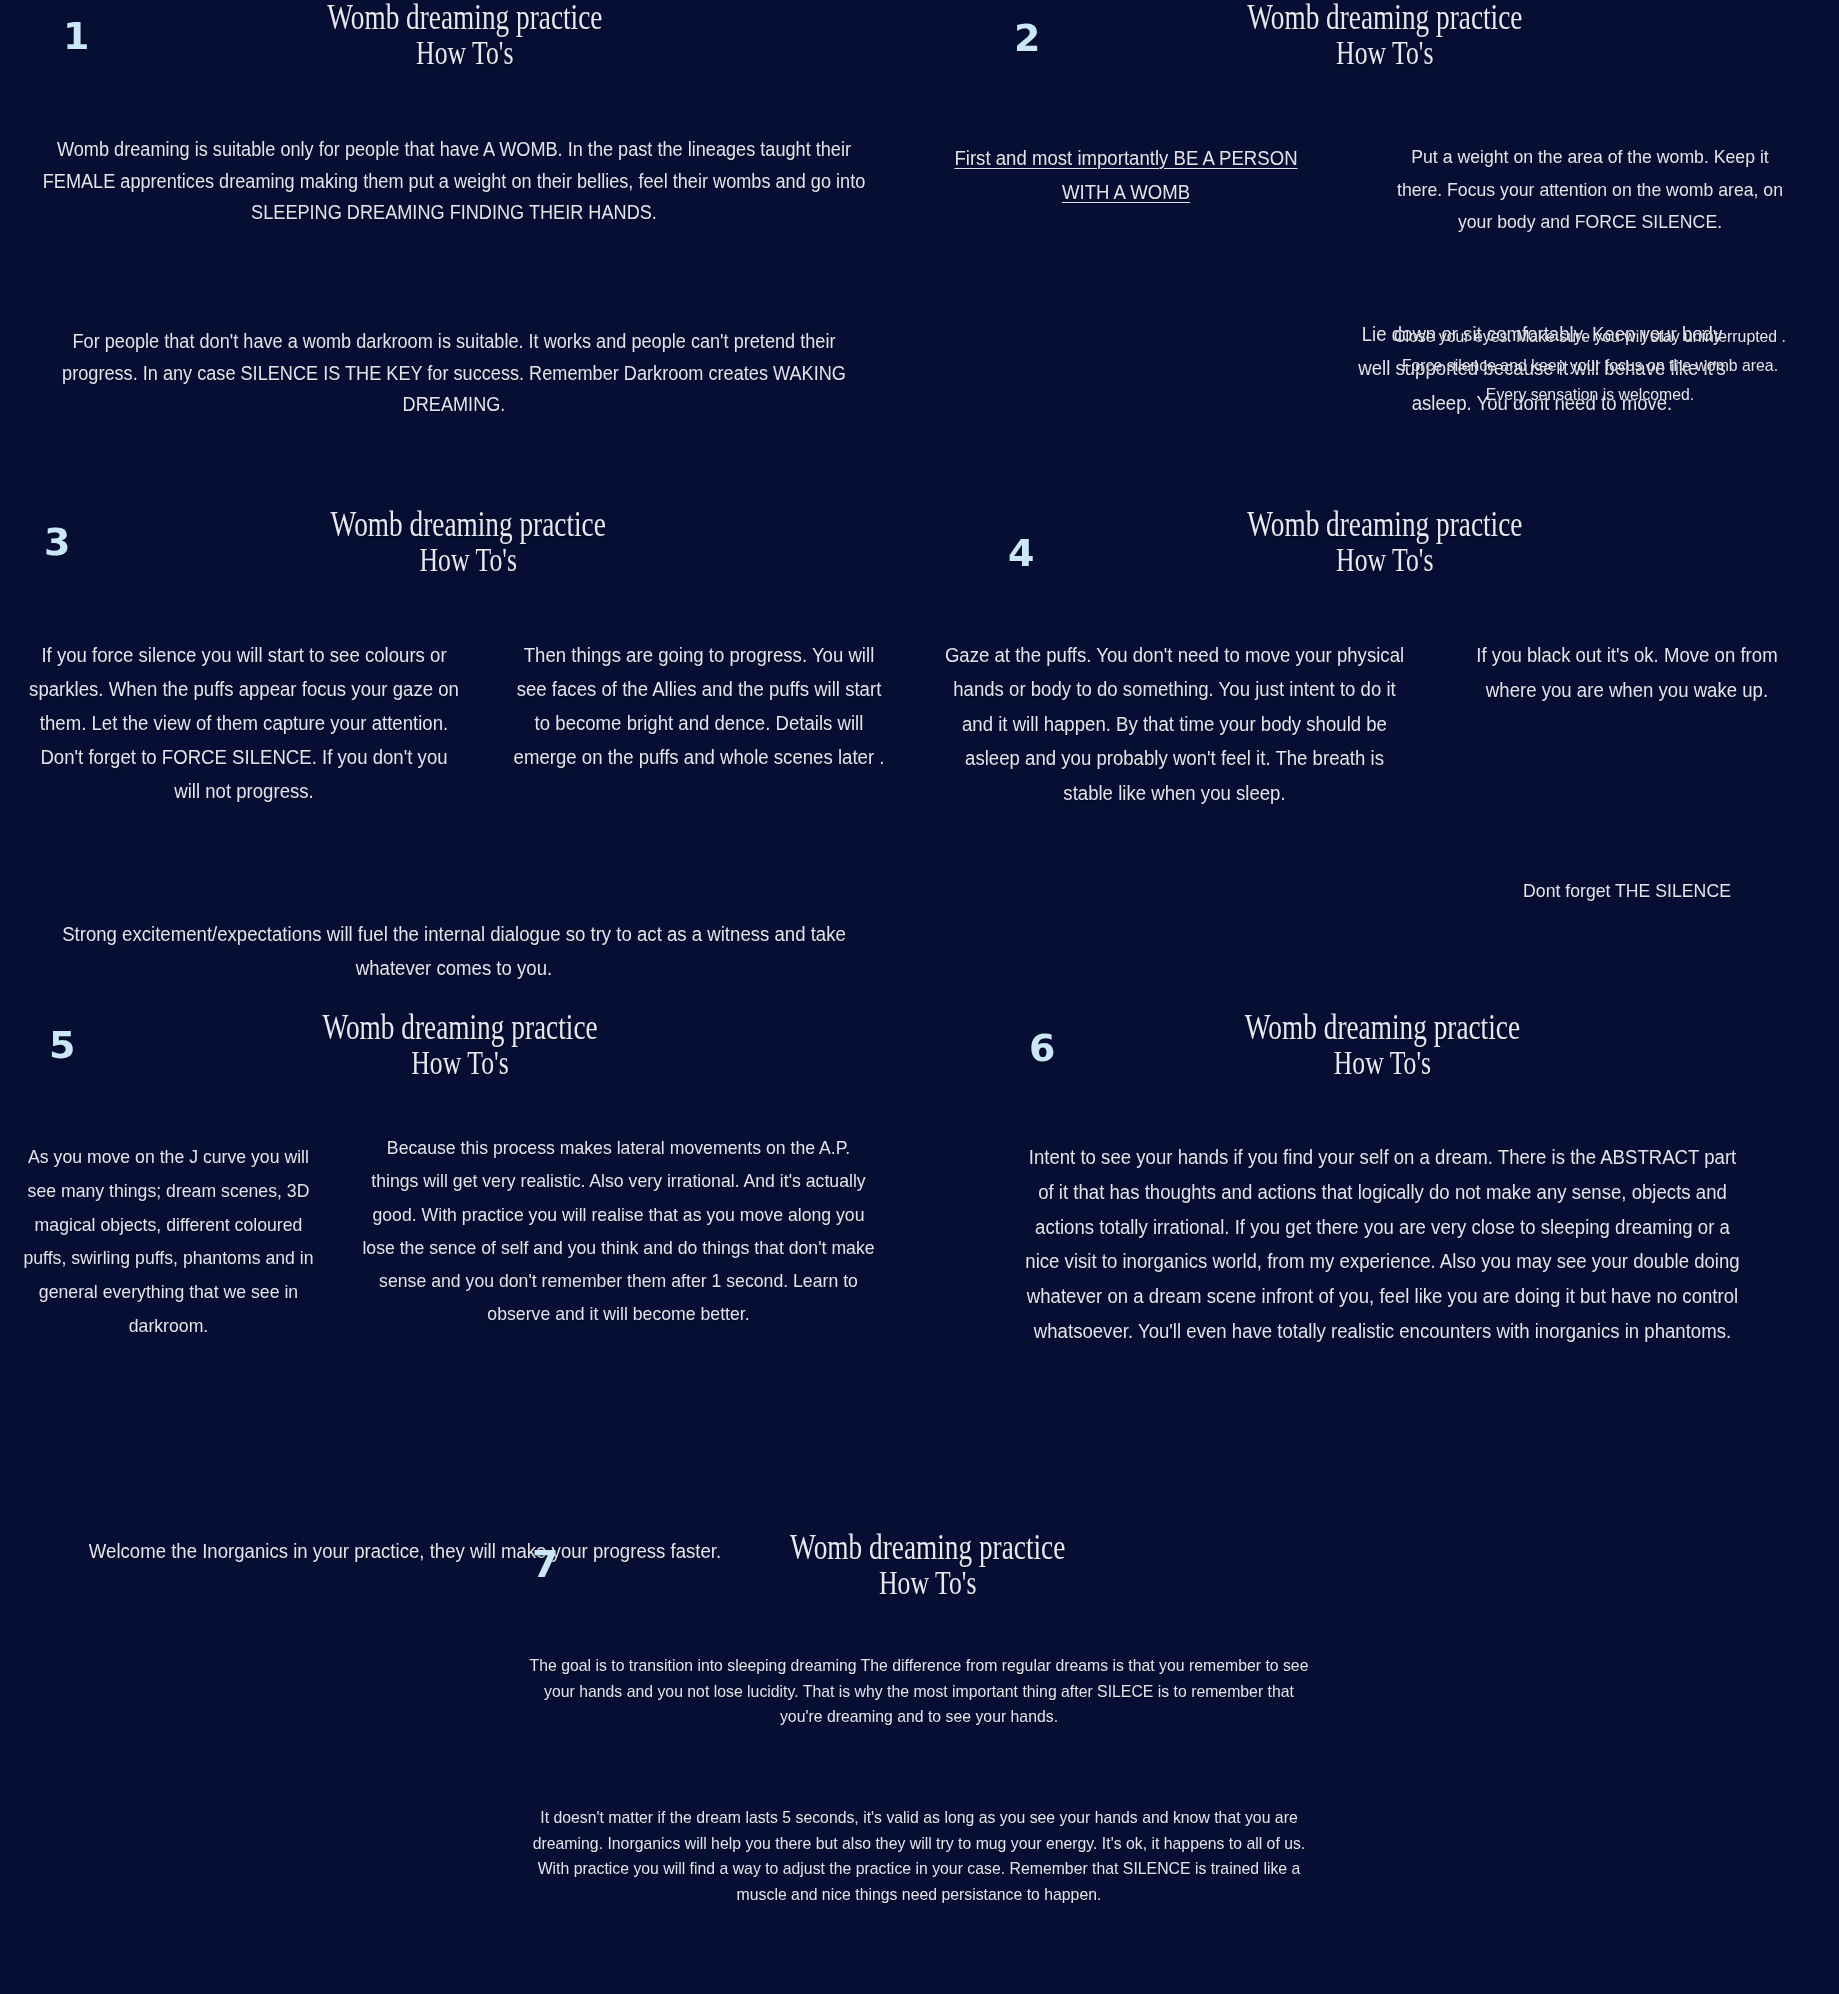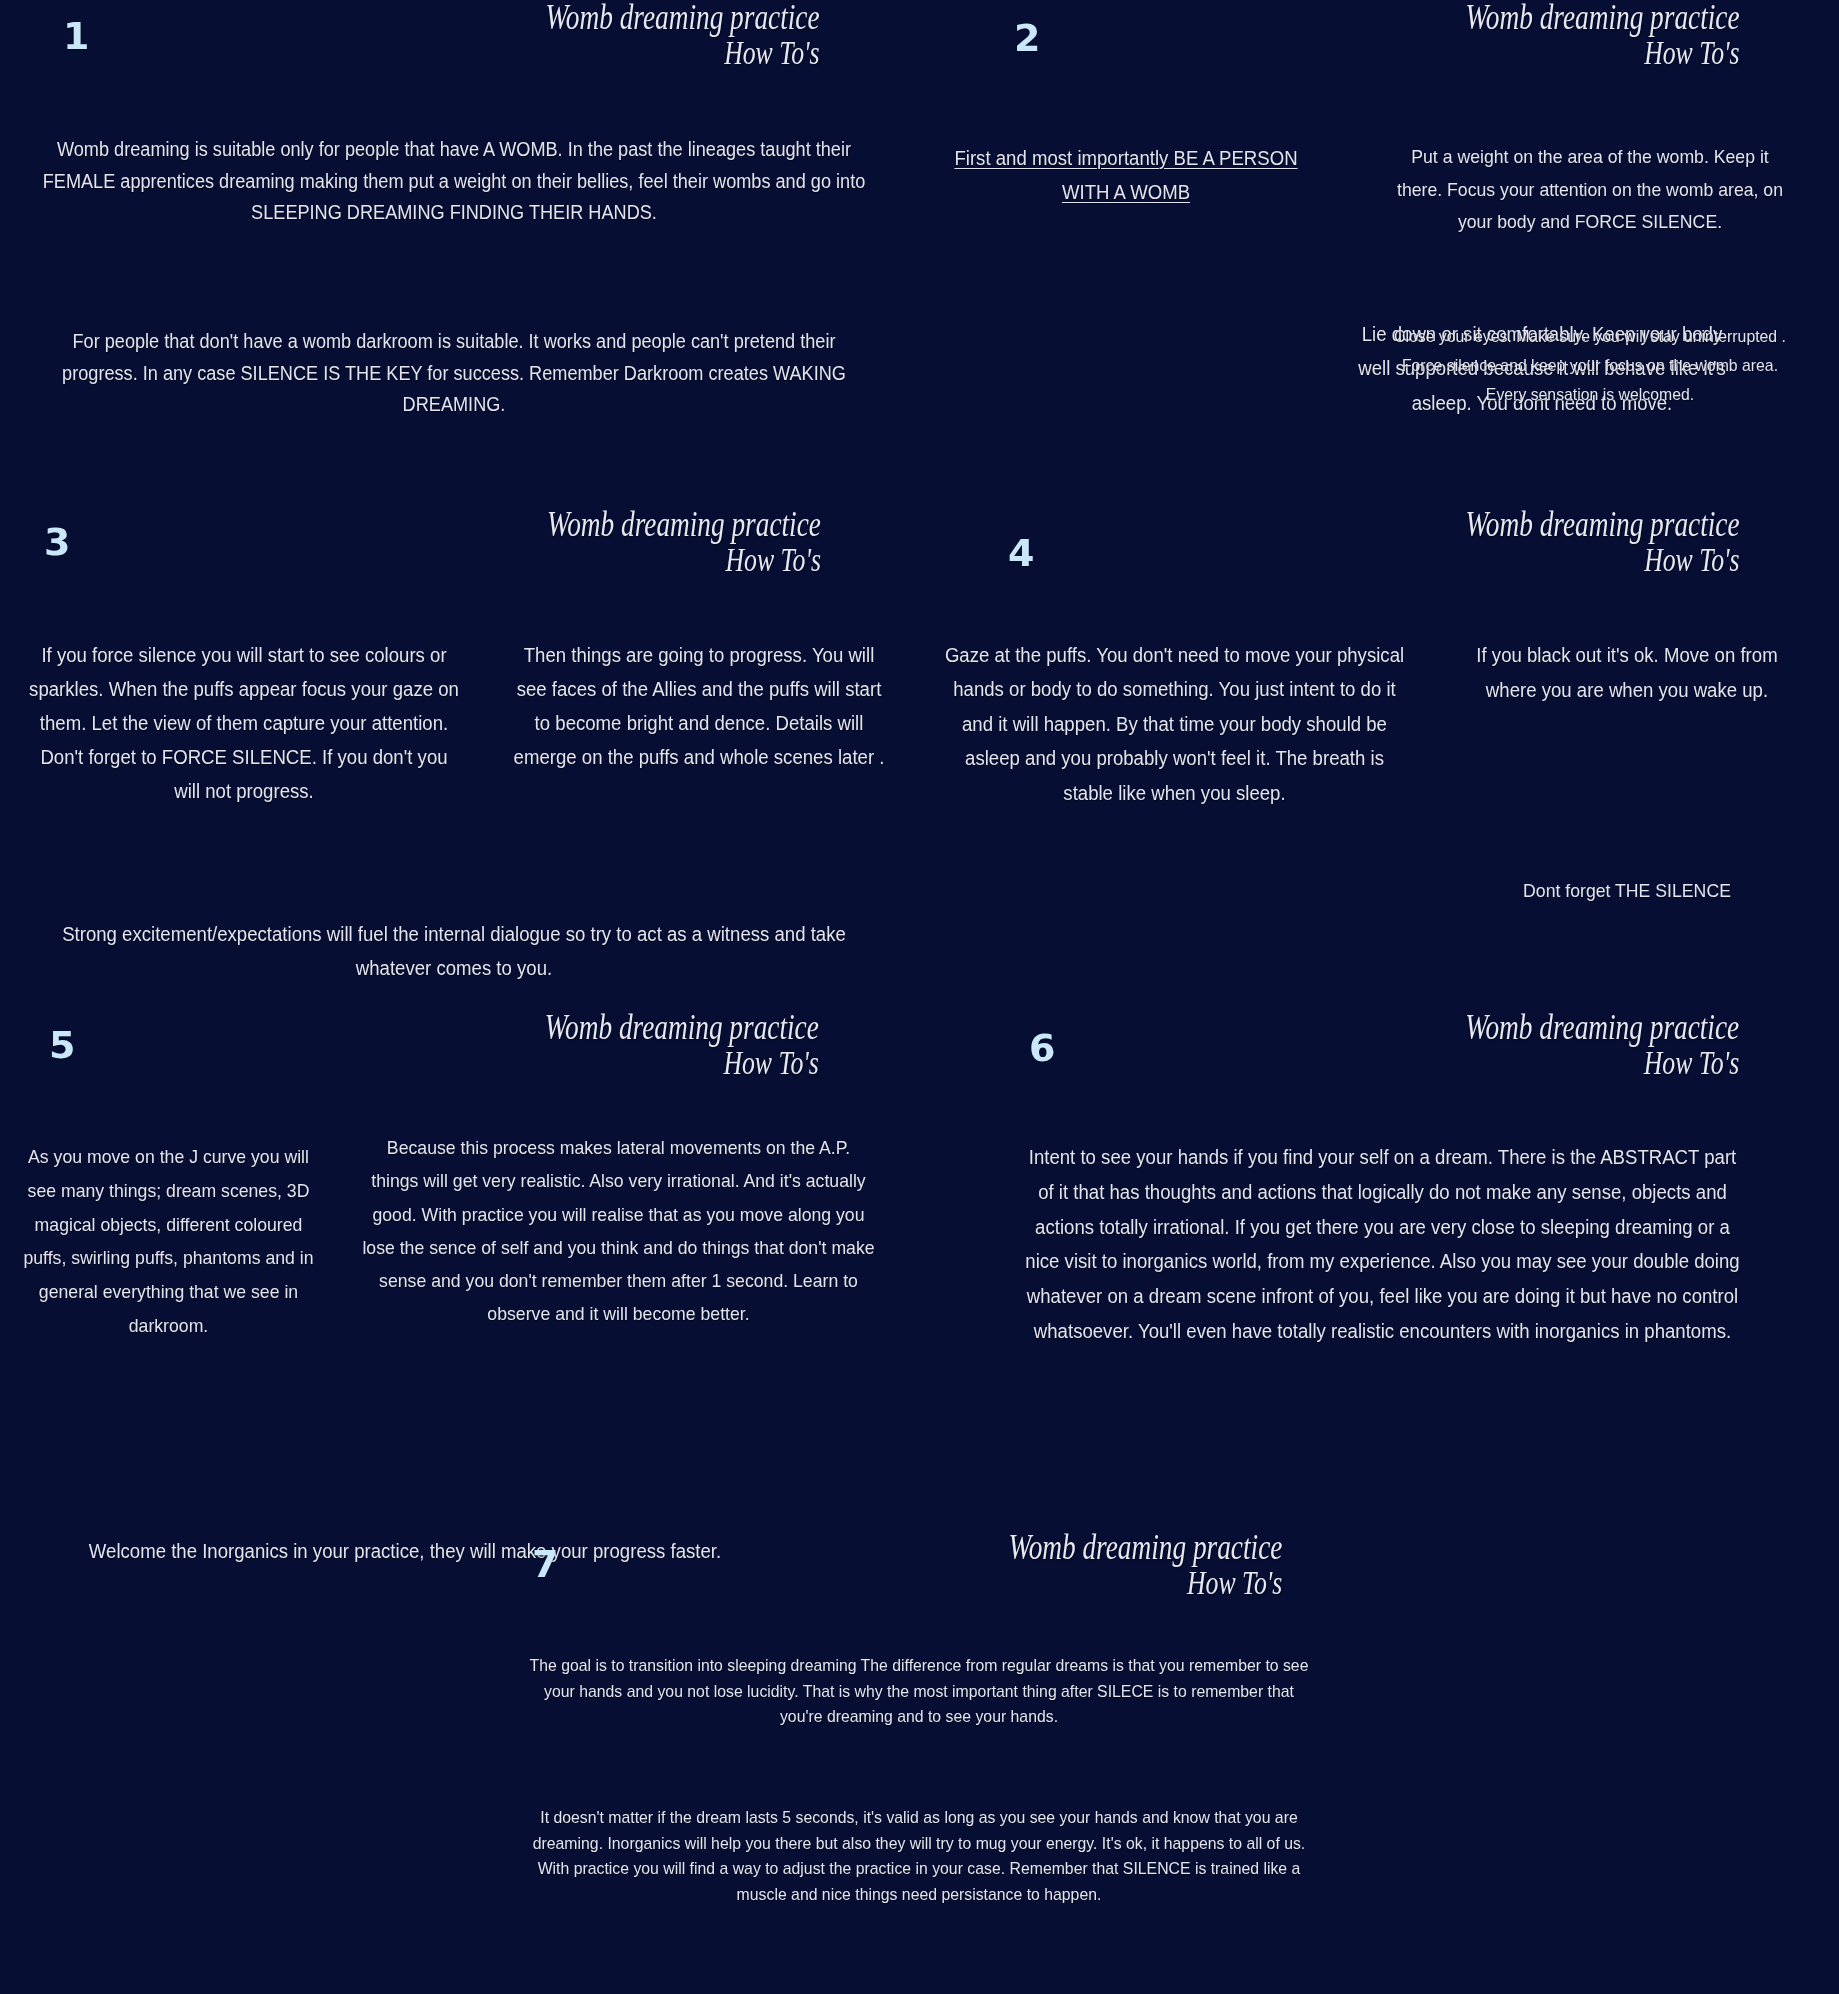--- a/index.html
+++ b/index.html
@@ -18,21 +18,21 @@
   .pnum {
     position:absolute;
     font-family:"DejaVu Sans","Liberation Sans",sans-serif;
     font-weight:bold;
     font-size:38px;
     color:#c9e7f8;
     line-height:1;
     letter-spacing:-0.5px;
     text-shadow:0 1px 1.6px rgba(0,0,0,.45);
   }
-  .ptitles { text-align:right;font-style:italic; }
+  .ptitles { text-align:center; }
   .ptitle1, .ptitle2 {
     font-family:"Liberation Serif","DejaVu Serif",serif;
     color:#e8e8f2;
     font-weight:400;
     transform:scaleX(.78);
     transform-origin:center center;
     white-space:nowrap;
     text-shadow:1px 1px 1.6px rgba(0,0,0,.55);
   }
   .ptitle1 { font-size:35px; line-height:1.02; }

